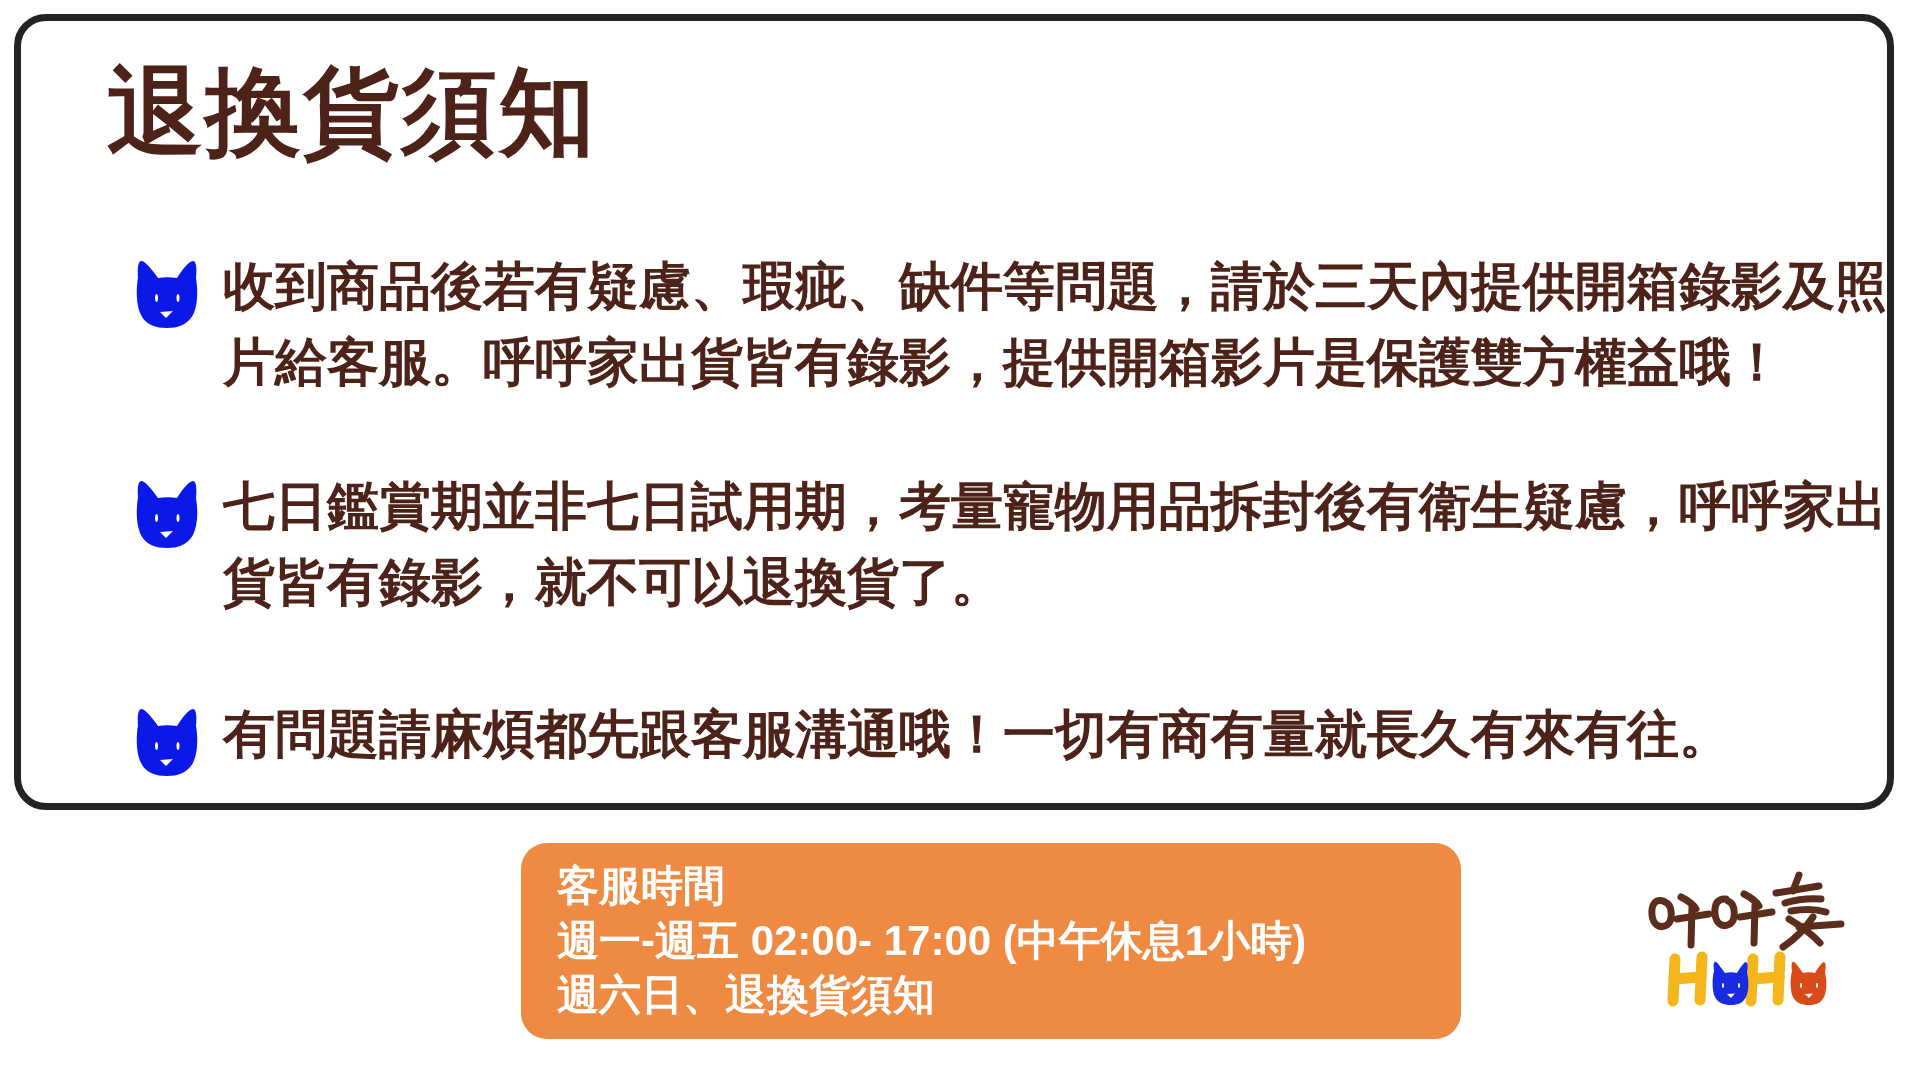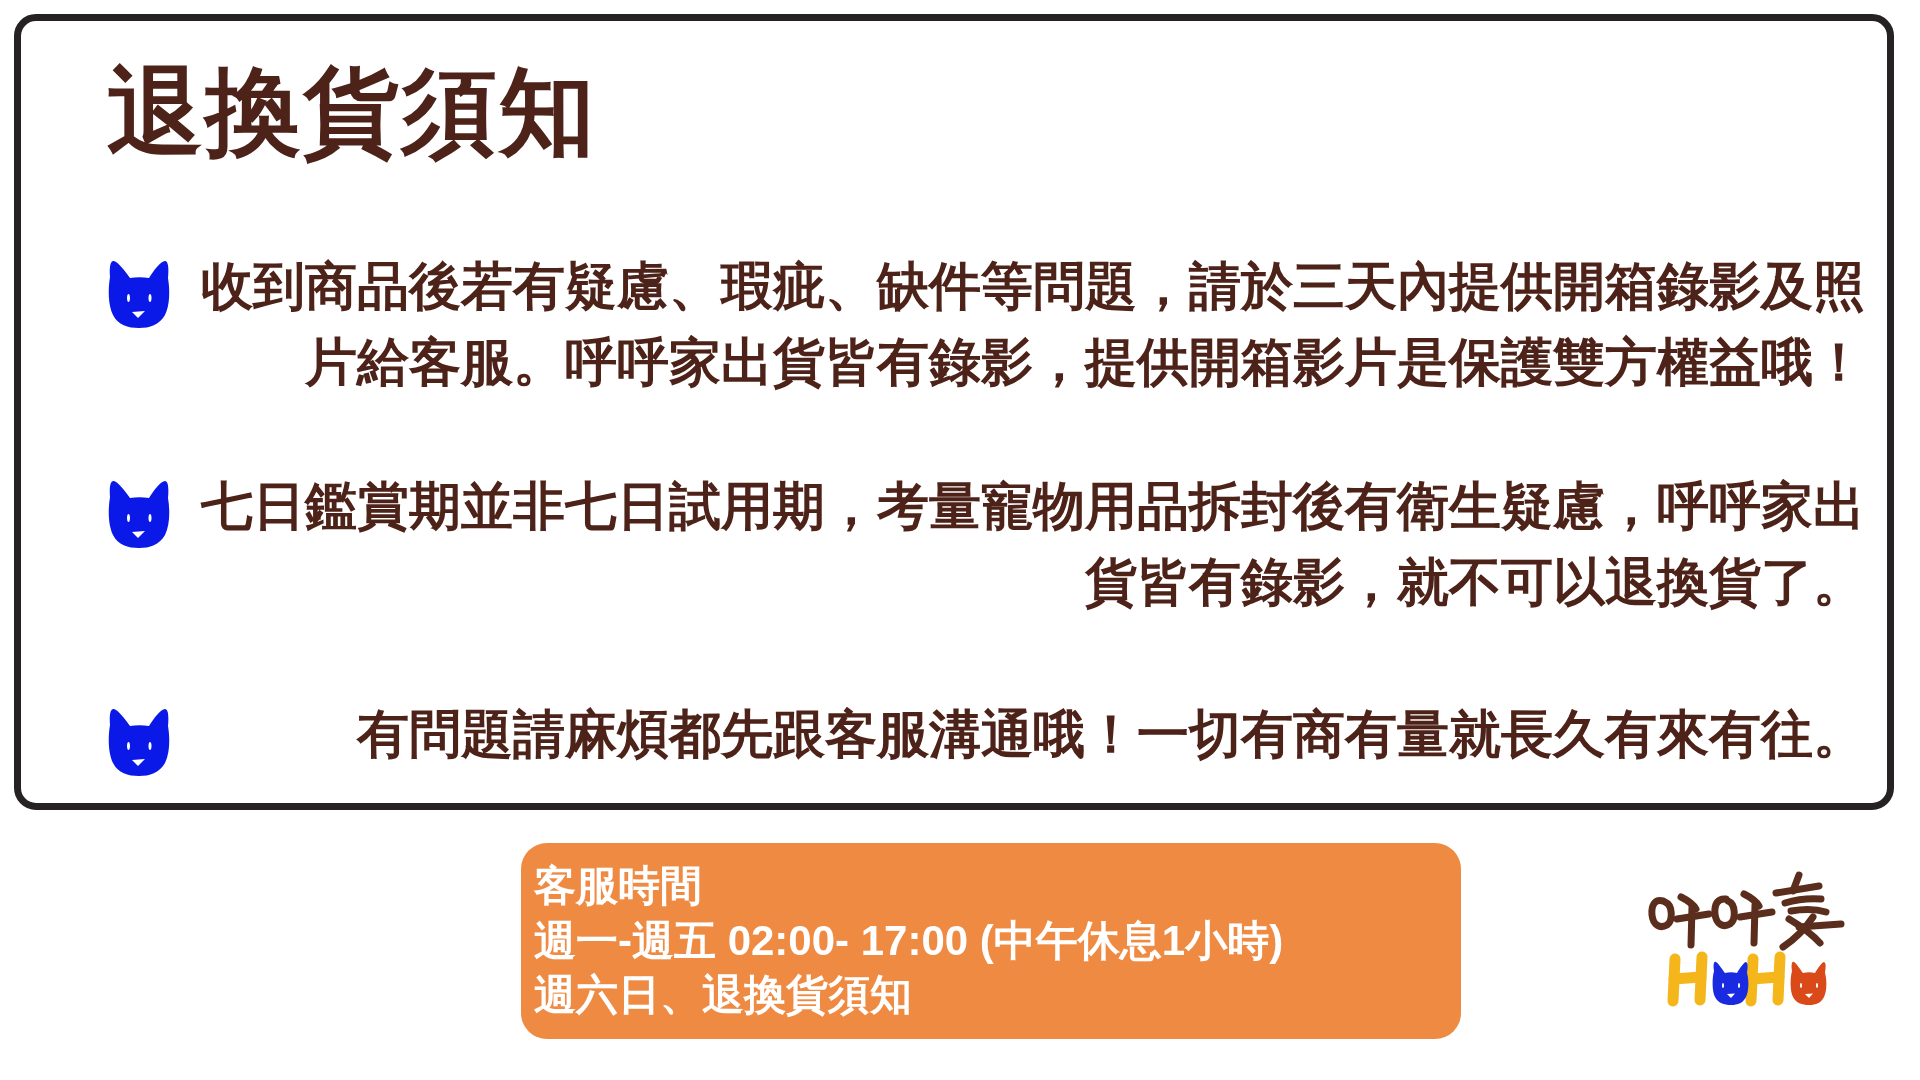--- a/index.html
+++ b/index.html
@@ -15,43 +15,42 @@
   }
 
   #card {
     position: absolute;
     left: 14px;
     top: 14px;
     width: 1880px;
     height: 796px;
     box-sizing: border-box;
     border: 7px solid #262223;
-    border-radius: 22px;
+    border-radius: 32px;
     background: #ffffff;
   }
 
   #title {
     position: absolute;
     left: 86px;
     top: 38px;
     font-size: 96px;
     line-height: 1.1;
     font-weight: bold;
     color: #4d2219;
     letter-spacing: 2px;
     white-space: nowrap;
   }
 
   .bullet-row {
     position: absolute;
     display: flex;
     align-items: flex-start;
-    left: 84px;
+    left: 112px;
     width: 1760px;
-    text-align: right;
   }
   #row1 { top: 228px; }
   #row2 { top: 448px; }
   #row3 { top: 676px; }
 
   .cat-icon {
     flex: 0 0 auto;
     width: 68px;
     height: 72px;
     margin-right: 22px;
@@ -70,21 +69,21 @@
 
   #hours-box {
     position: absolute;
     left: 500px;
     top: 822px;
     width: 940px;
     height: 196px;
     background: #ef8a43;
     border-radius: 26px;
     box-sizing: border-box;
-    padding: 16px 28px 10px 13px;
+    padding: 16px 28px 10px 36px;
   }
   .hours-line {
     color: #ffffff;
     font-size: 42px;
     line-height: 1.30;
     font-weight: bold;
     white-space: nowrap;
   }
 
   #logo {

